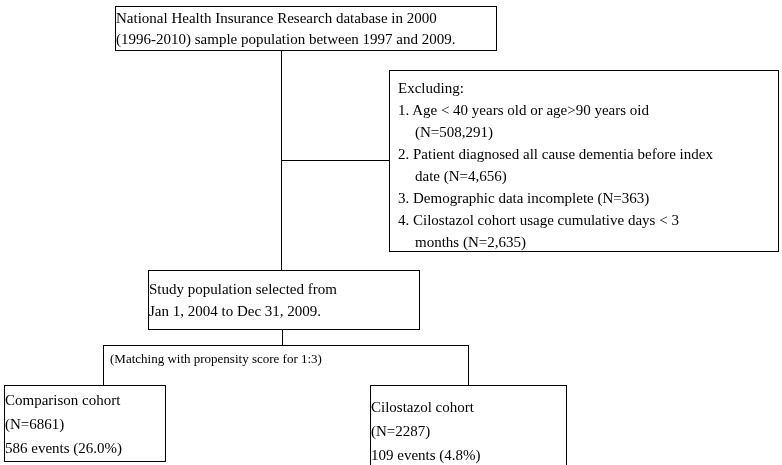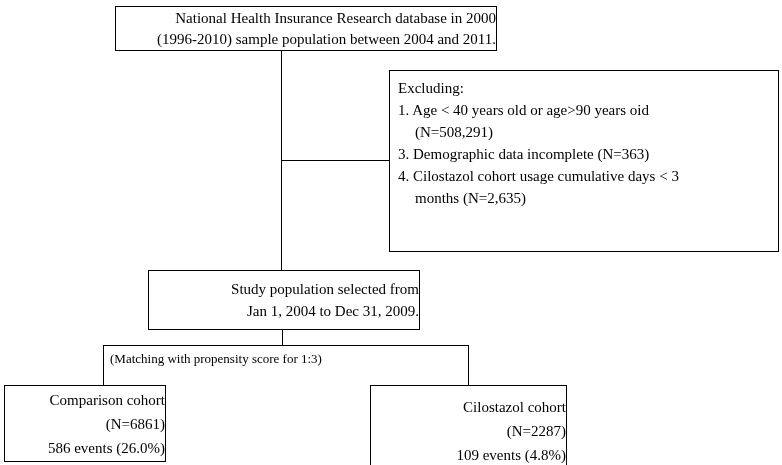--- a/index.html
+++ b/index.html
@@ -16,21 +16,21 @@
   }
   .box {
     position: absolute;
     border: 1px solid #000000;
     background: #ffffff;
   }
   .center-text {
     display: flex;
     flex-direction: column;
     justify-content: center;
-    align-items: flex-end;
+    align-items: flex-start;
     text-align: center;
   }
   .line { position: absolute; background: #000000; }
 
   .top-box    { left: 115px; top: 6px;   width: 382px; height: 45px;  line-height: 21px; }
   .excl-box   { left: 389px; top: 70px;  width: 390px; height: 182px; padding: 6px 8px; line-height: 22px; text-align: left; }
   .excl-item  { padding-left: 17px; text-indent: -17px; white-space: pre-line; }
   .study-box  { left: 148px; top: 270px; width: 272px; height: 60px;  line-height: 22px; }
   .comp-box   { left: 4px;   top: 385px; width: 162px; height: 77px;  line-height: 24px; }
   .cilo-box   { left: 370px; top: 385px; width: 197px; height: 91px;  line-height: 24px; }
@@ -58,27 +58,29 @@
 
   <div class="line v-main"></div>
   <div class="line h-excl"></div>
   <div class="line v-study"></div>
   <div class="line h-branch"></div>
   <div class="line v-left"></div>
   <div class="line v-right"></div>
 
   <div class="box top-box center-text">
     <div>National Health Insurance Research database in 2000</div>
-    <div>(1996-2010) sample population between 2004 and 2011.</div>
+    <div>(1996-2010) sample population between 1997 and 2009.</div>
   </div>
 
   <div class="box excl-box">
     <div>Excluding:</div>
     <div class="excl-item">1. Age &lt; 40 years old or age&gt;90 years oid
 (N=508,291)</div>
+    <div class="excl-item">2. Patient diagnosed all cause dementia before index
+date (N=4,656)</div>
     <div class="excl-item">3. Demographic data incomplete (N=363)</div>
     <div class="excl-item">4. Cilostazol cohort usage cumulative days &lt; 3
 months (N=2,635)</div>
   </div>
 
   <div class="box study-box center-text">
     <div>Study population selected from</div>
     <div>Jan 1, 2004 to Dec 31, 2009.</div>
   </div>
 

